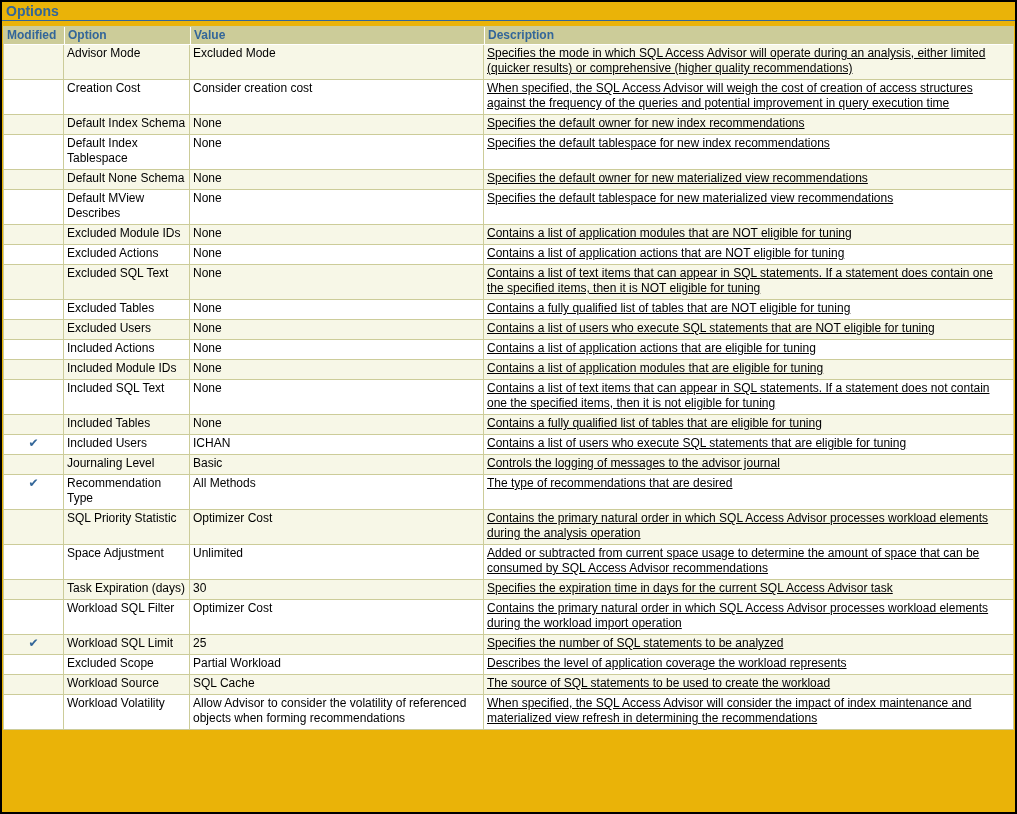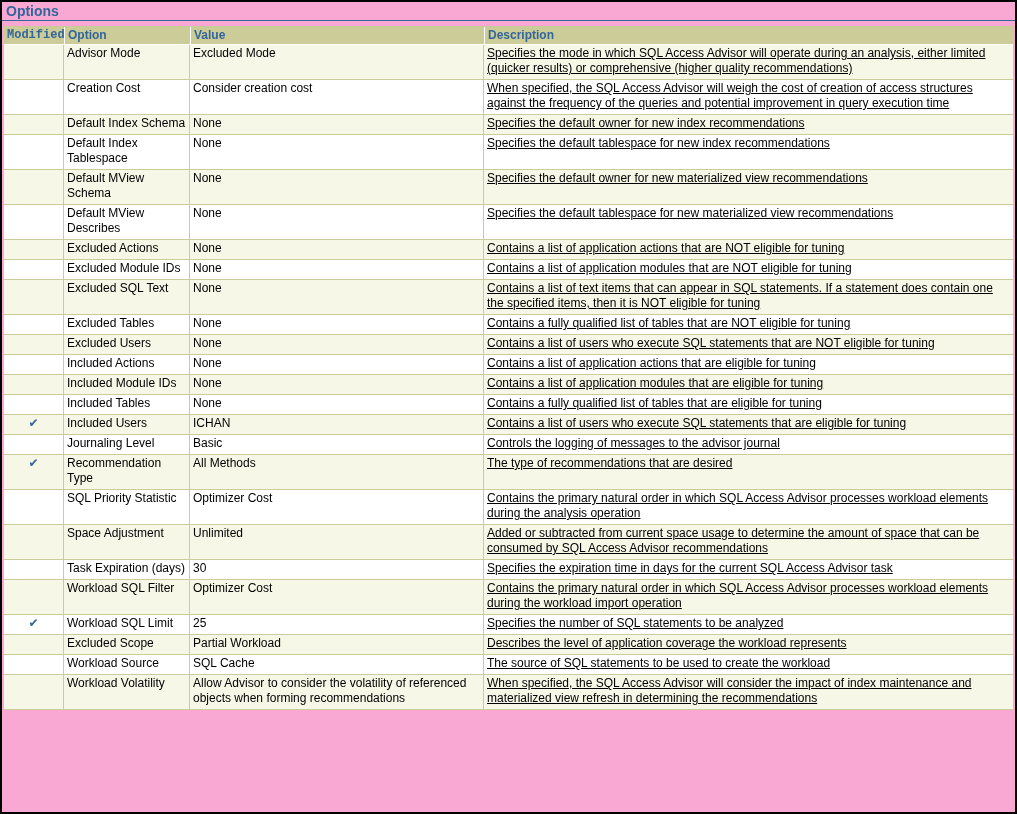--- a/index.html
+++ b/index.html
@@ -7,21 +7,21 @@
   body {
     font-family: "Liberation Sans", "DejaVu Sans", sans-serif;
     font-size: 12px;
     color: #000000;
     width: 1017px;
   }
   .screen {
     width: 1017px;
     min-height: 814px;
     border: 2px solid #000000;
-    background: #f9a8d4;
+    background: #eab308;
     overflow: hidden;
   }
   .title-bar {
     padding: 2px 4px 1px 4px;
     border-bottom: 1px solid #336699;
   }
   .page-title {
     color: #336699;
     font-weight: bold;
     font-size: 14px;
@@ -45,21 +45,21 @@
     font-weight: bold;
     text-align: left;
     font-size: 12px;
     padding: 1px 3px 2px 3px;
     border-left: 1px solid #ffffff;
     border-bottom: 1px solid #ffffff;
     line-height: 14px;
     white-space: nowrap;
     overflow: hidden;
   }
-  th:first-child { border-left: none; font-family: Liberation Mono, monospace; }
+  th:first-child { border-left: none; }
   td {
     vertical-align: top;
     padding: 1px 3px 3px 3px;
     border-right: 1px solid #cccc99;
     border-bottom: 1px solid #cccc99;
     line-height: 15px;
   }
   td:last-child { border-right: none; text-decoration: underline; }
   tr:last-child td { border-bottom: none; }
   tbody tr:nth-child(odd) td { background: #f7f7e7; }
@@ -120,48 +120,48 @@
   <tr>
     <td class="col-modified"><span class="check"></span></td>
     <td class="col-option">Default Index Tablespace</td>
     <td class="col-value">None</td>
     <td class="col-desc">Specifies the default tablespace for new index recommendations</td>
   </tr>
 
 
   <tr>
     <td class="col-modified"><span class="check"></span></td>
-    <td class="col-option">Default MView Schema</td>
+    <td class="col-option">Default None Schema</td>
     <td class="col-value">None</td>
     <td class="col-desc">Specifies the default owner for new materialized view recommendations</td>
   </tr>
 
   <tr>
     <td class="col-modified"><span class="check"></span></td>
     <td class="col-option">Default MView Describes</td>
     <td class="col-value">None</td>
     <td class="col-desc">Specifies the default tablespace for new materialized view recommendations</td>
   </tr>
 
   <tr>
     <td class="col-modified"><span class="check"></span></td>
+    <td class="col-option">Excluded Module IDs</td>
+    <td class="col-value">None</td>
+    <td class="col-desc">Contains a list of application modules that are NOT eligible for tuning</td>
+  </tr>
+
+  <tr>
+    <td class="col-modified"><span class="check"></span></td>
     <td class="col-option">Excluded Actions</td>
     <td class="col-value">None</td>
     <td class="col-desc">Contains a list of application actions that are NOT eligible for tuning</td>
   </tr>
 
   <tr>
     <td class="col-modified"><span class="check"></span></td>
-    <td class="col-option">Excluded Module IDs</td>
-    <td class="col-value">None</td>
-    <td class="col-desc">Contains a list of application modules that are NOT eligible for tuning</td>
-  </tr>
-
-  <tr>
-    <td class="col-modified"><span class="check"></span></td>
     <td class="col-option">Excluded SQL Text</td>
     <td class="col-value">None</td>
     <td class="col-desc">Contains a list of text items that can appear in SQL statements. If a statement does contain one the specified items, then it is NOT eligible for tuning</td>
   </tr>
 
   <tr>
     <td class="col-modified"><span class="check"></span></td>
     <td class="col-option">Excluded Tables</td>
     <td class="col-value">None</td>
     <td class="col-desc">Contains a fully qualified list of tables that are NOT eligible for tuning</td>
@@ -181,20 +181,26 @@
     <td class="col-desc">Contains a list of application actions that are eligible for tuning</td>
   </tr>
 
   <tr>
     <td class="col-modified"><span class="check"></span></td>
     <td class="col-option">Included Module IDs</td>
     <td class="col-value">None</td>
     <td class="col-desc">Contains a list of application modules that are eligible for tuning</td>
   </tr>
 
+  <tr>
+    <td class="col-modified"><span class="check"></span></td>
+    <td class="col-option">Included SQL Text</td>
+    <td class="col-value">None</td>
+    <td class="col-desc">Contains a list of text items that can appear in SQL statements. If a statement does not contain one the specified items, then it is not eligible for tuning</td>
+  </tr>
 
   <tr>
     <td class="col-modified"><span class="check"></span></td>
     <td class="col-option">Included Tables</td>
     <td class="col-value">None</td>
     <td class="col-desc">Contains a fully qualified list of tables that are eligible for tuning</td>
   </tr>
 
   <tr>
     <td class="col-modified"><span class="check">✔</span></td>

